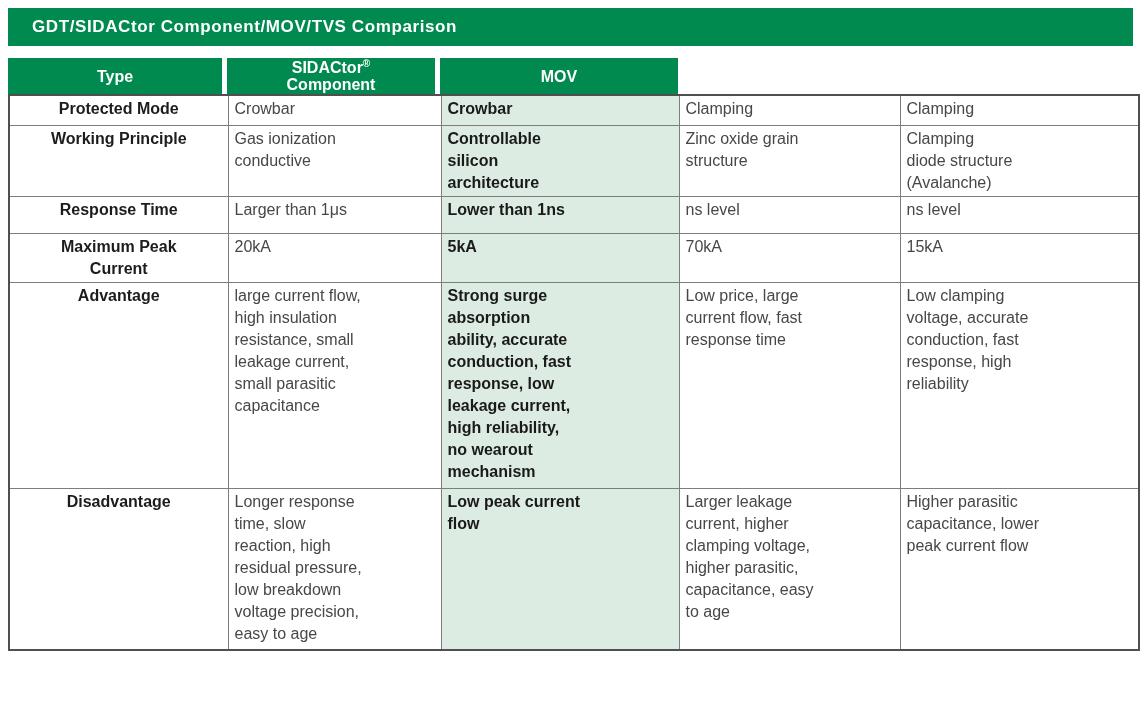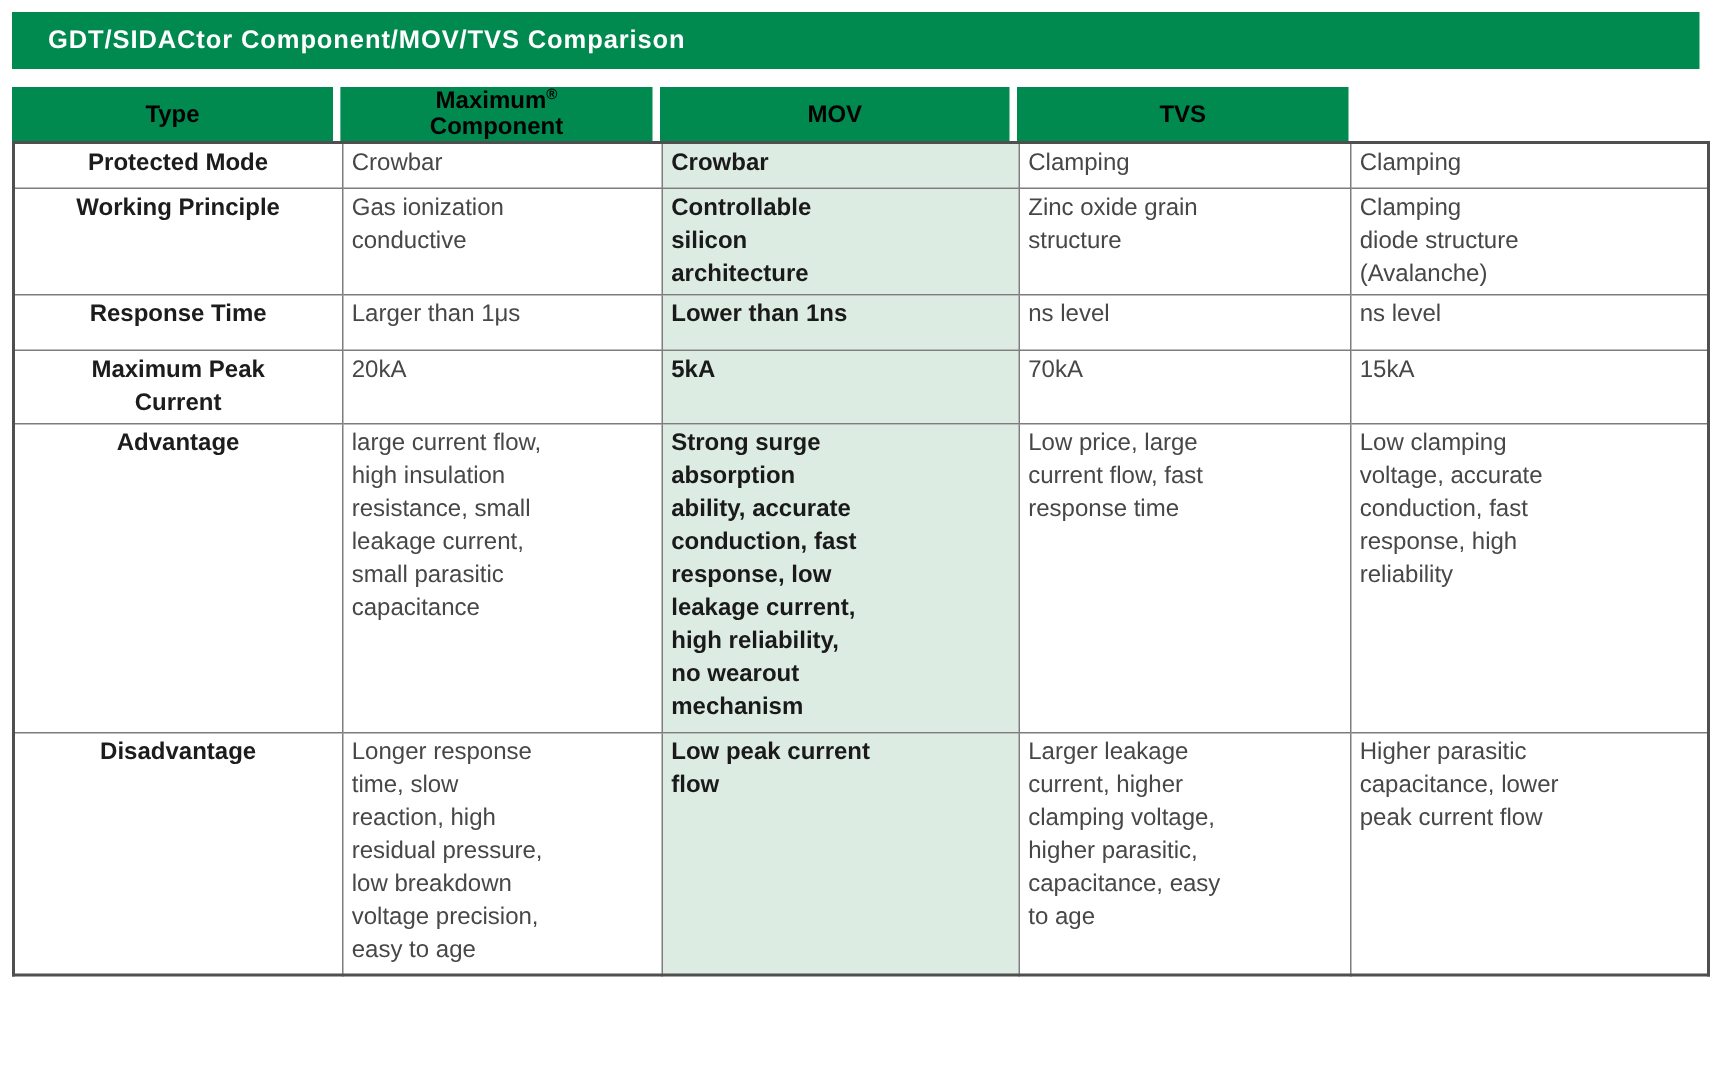--- a/index.html
+++ b/index.html
@@ -28,21 +28,21 @@
   
   .header-row {
     position: absolute;
     left: 8px; top: 58px;
     width: 1130px; height: 36px;
     display: grid;
     grid-template-columns: 219px 213px 238px 221px 239px;
   }
   .header-cell {
     background: #008a50;
-    color: #000000;
+    color: #ffffff;
     font-weight: bold;
     font-size: 16px;
     display: flex;
     flex-direction: column;
     align-items: center;
     justify-content: center;
     text-align: center;
     line-height: 17px;
     border-right: 5px solid #ffffff;
   }
@@ -94,25 +94,24 @@
   tr.r-disadvantage      { height: 162px; }
 </style>
 </head>
 <body>
 
 <div class="title-bar">GDT/SIDACtor Component/MOV/TVS Comparison</div>
 
 <div class="header-row">
   <div class="header-cell">Type</div>
   <div class="header-cell">
-    <span><span>Maximum</span><sup>®</sup></span>
+    <span><span>SIDACtor</span><sup>®</sup></span>
     <span>Component</span>
   </div>
   <div class="header-cell">MOV</div>
-  <div class="header-cell">TVS</div>
 </div>
 
 <table class="compare">
   <colgroup>
     <col style="width:219px">
       <col style="width:213px">
       <col style="width:238px">
       <col style="width:221px">
       <col style="width:239px">
   </colgroup>

